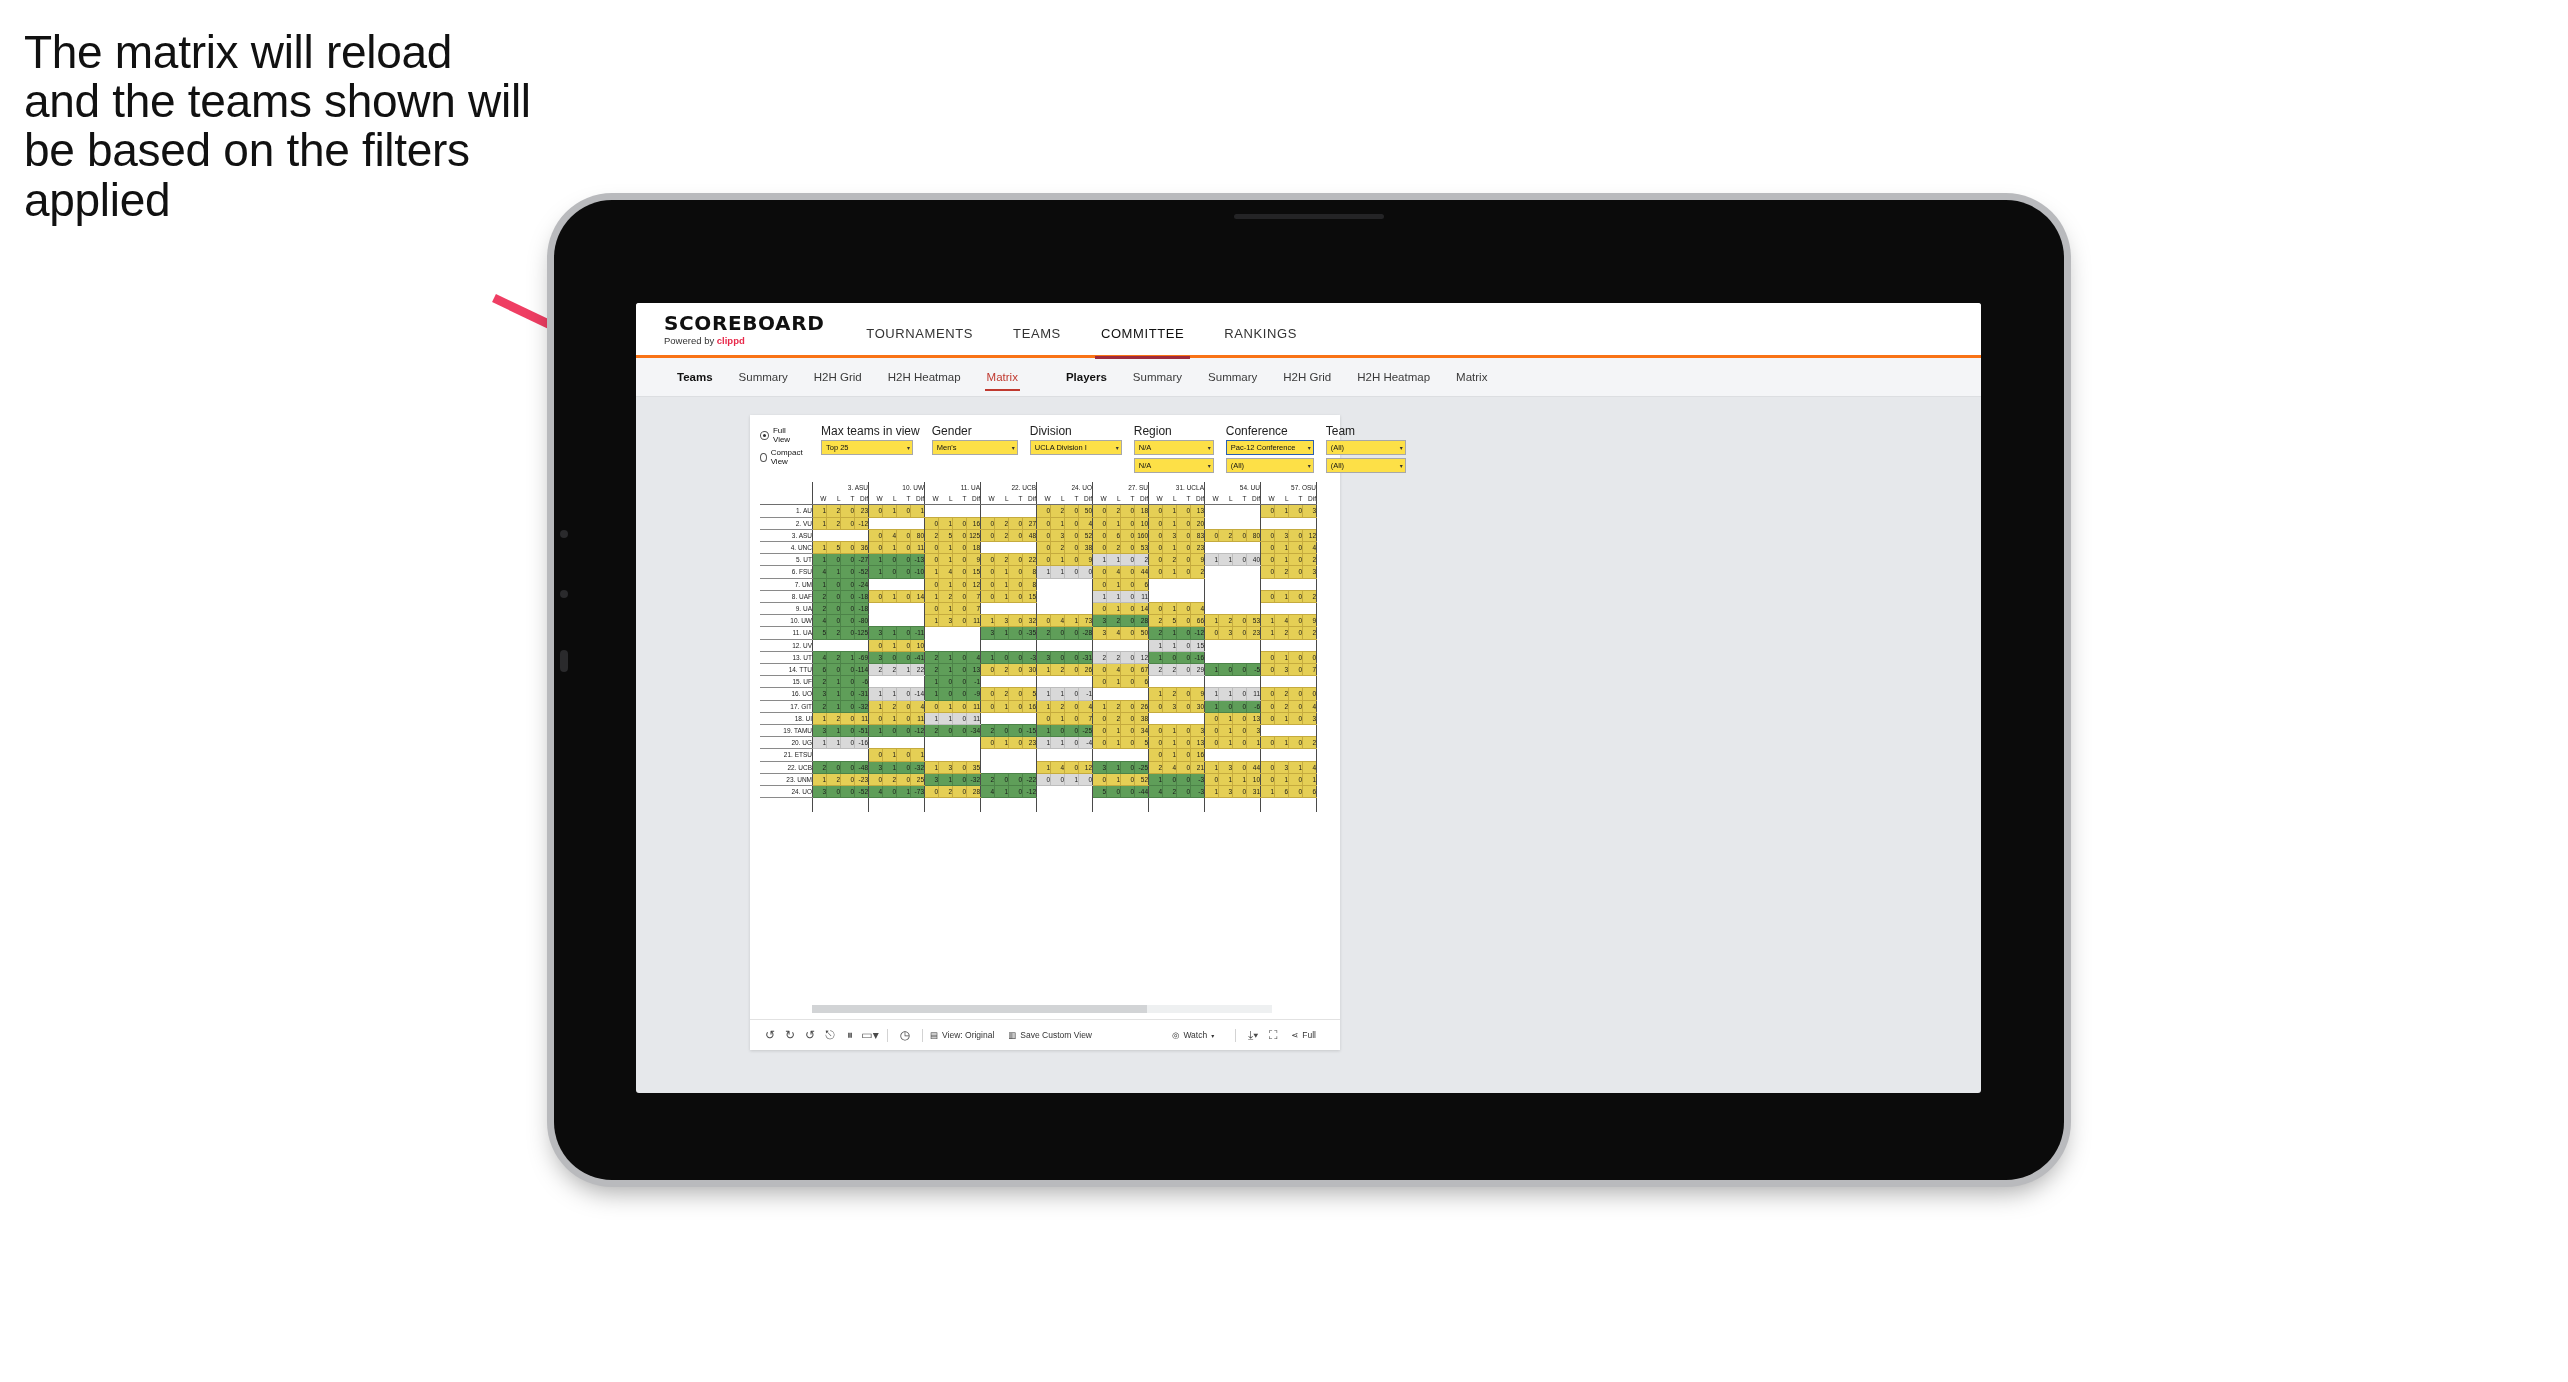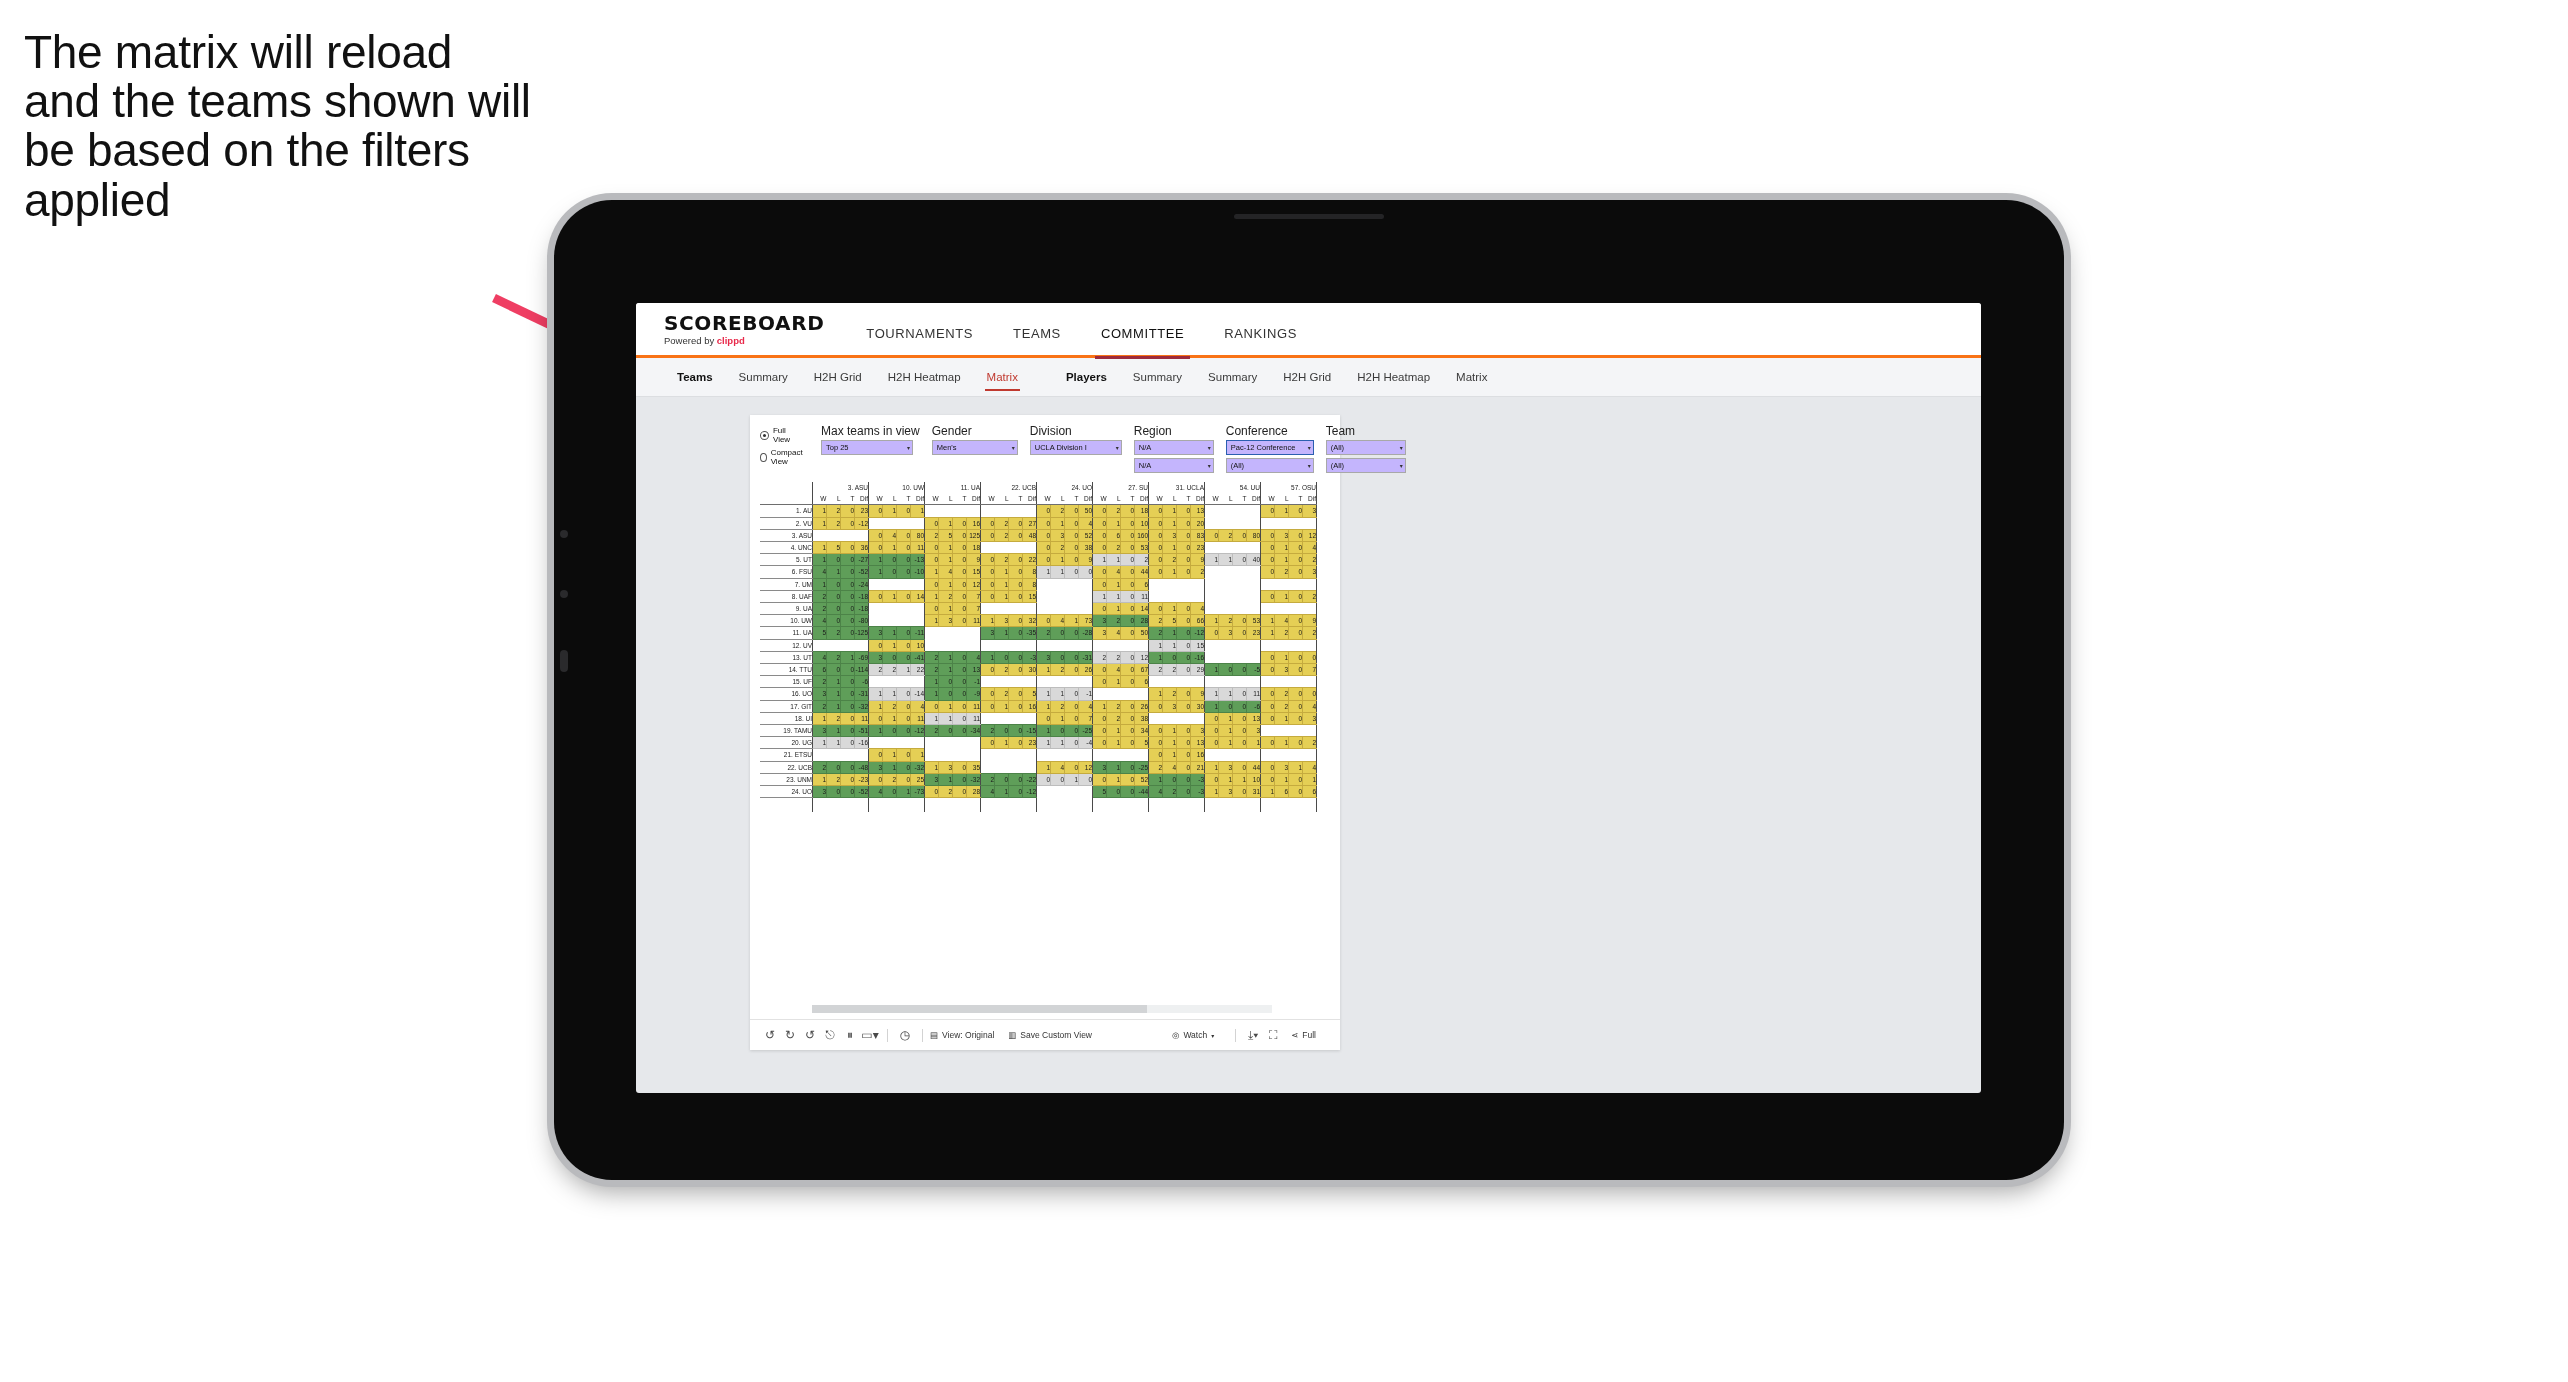--- a/index.html
+++ b/index.html
@@ -56,21 +56,21 @@
   .subtab.sel:after{content:"";position:absolute;left:11px;right:11px;bottom:5px;
     height:2px;background:#c0392f;}
   .subgap{width:22px;}
   
   #viz{position:absolute;left:114px;top:100px;width:590px;height:635px;
     background:#fff;box-shadow:0 1px 3px rgba(0,0,0,.14);display:flex;flex-direction:column;margin-top:12px;}
   
   .filters{display:flex;padding:9px 0 6px 10px;gap:0;align-items:flex-start;}
   .fgroup{margin-right:12px;}
   .flabel{font-size:12px;color:#222;margin-bottom:2px;white-space:nowrap;}
-  .fsel{border:1px solid #a8a8a8;background:#c4b5fd;height:13px;display:flex;
+  .fsel{border:1px solid #a8a8a8;background:#fde047;height:13px;display:flex;
     align-items:center;justify-content:space-between;padding:0 2px 0 4px;
     font-size:7.5px;color:#111;margin-bottom:3px;cursor:pointer;}
   .fsel.hl{border:1.5px solid #2b5fb0;}
   .fsel .car{font-size:6px;color:#333;margin-left:4px;}
   .radios{margin-right:16px;padding-top:2px;}
   .radio{display:flex;align-items:center;font-size:8px;color:#111;margin-bottom:4px;cursor:pointer;}
   .rdot{width:7px;height:7px;border-radius:50%;border:1px solid #555;margin-right:4px;
     display:inline-flex;align-items:center;justify-content:center;background:#fff;}
   .rdot i{width:3px;height:3px;border-radius:50%;background:#333;display:block;}
   

